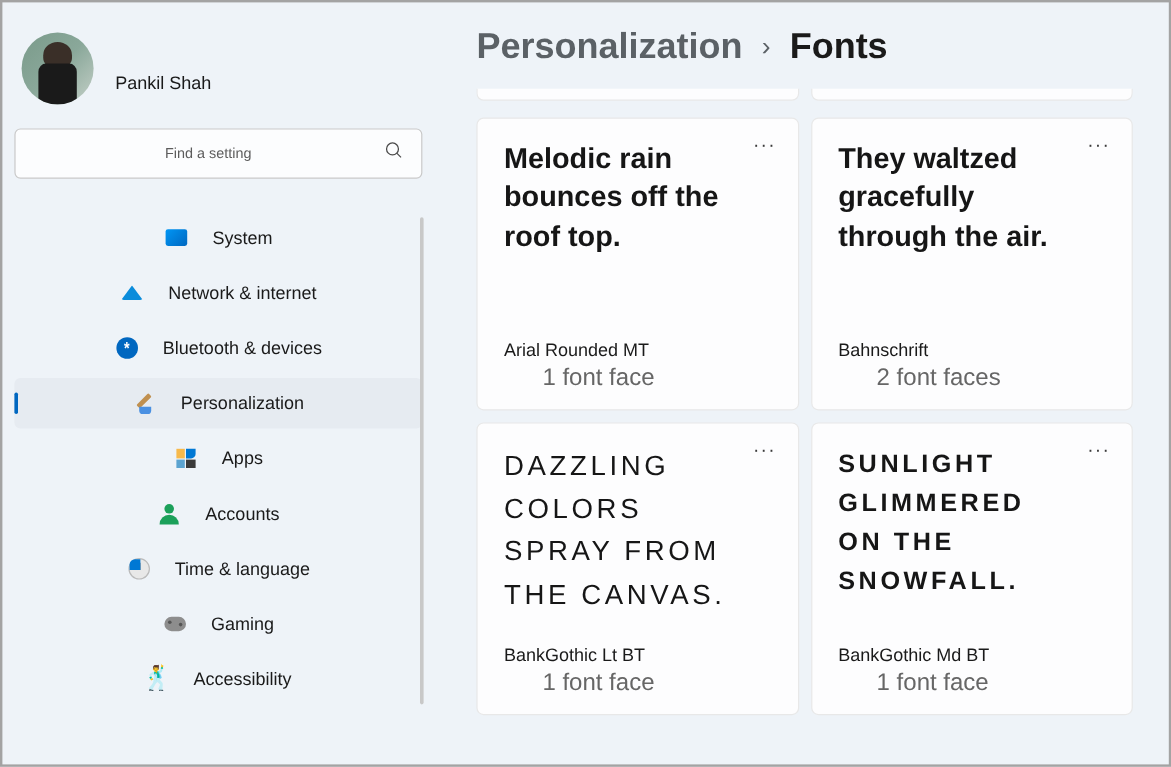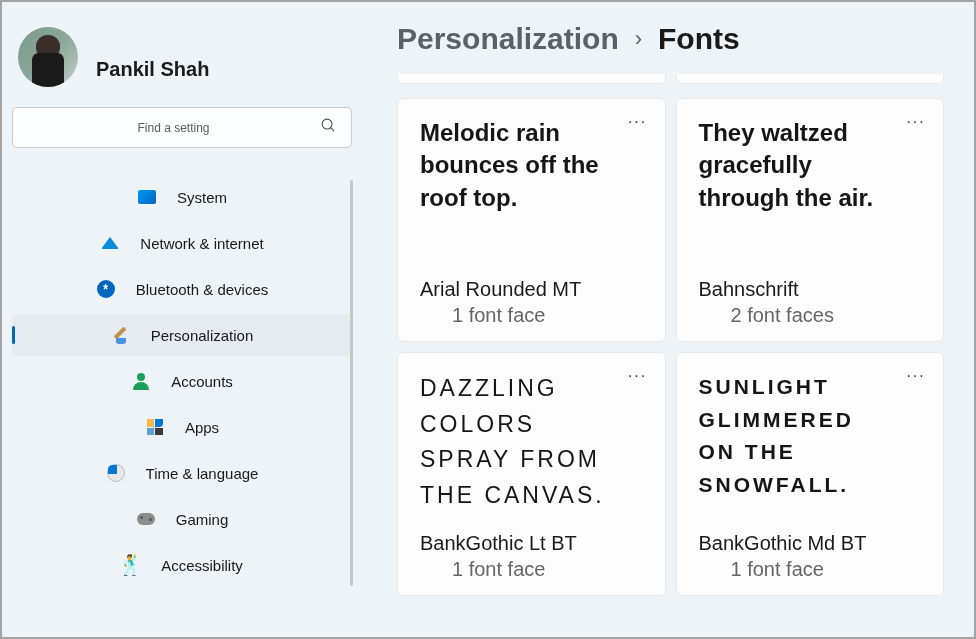--- a/index.html
+++ b/index.html
@@ -55,22 +55,22 @@
       content: '';
       position: absolute;
       top: 26px;
       left: 14px;
       width: 32px;
       height: 34px;
       background: #1a1a1a;
       border-radius: 20% 20% 0 0;
     }
     .user-name {
-      font-size: 20px;
-      font-weight: 700;
+      font-size: 15px;
+      font-weight: 400;
       color: #1a1a1a;
       margin-top: 24px;
     }
     .search-box {
       display: flex;
       align-items: center;
       justify-content: space-between;
       background: #fcfdfe;
       border: 1px solid #c9c9c9;
       border-radius: 5px;
@@ -237,21 +237,21 @@
       line-height: 1.35;
       color: #161616;
       padding-right: 30px;
       flex: 1;
     }
     .sample-arial { font-weight: 700; font-family: "Arial Rounded MT Bold", "Arial Black", sans-serif; }
     .sample-bahn { font-family: "Bahnschrift", "Segoe UI", sans-serif; font-weight:700; font-stretch: semi-condensed;}
     .sample-bankgothic { font-family: "Copperplate", "Bank Gothic", sans-serif; text-transform: uppercase; letter-spacing: 3px; font-size:23px; font-weight:400; line-height:1.55;}
     .sample-bankgothic-md { font-family: "Copperplate", "Bank Gothic", sans-serif; text-transform: uppercase; letter-spacing: 3px; font-size:21px; font-weight:700; line-height:1.55;}
     .font-name {
-      font-size: 20px;
+      font-size: 15px;
       color: #1a1a1a;
       margin-bottom: 3px;
     }
     .font-count {
       font-size: 20px;
       color: #666;
       margin-left: 32px;
     }
   </style>
 </head>
@@ -294,34 +294,34 @@
         <span>Bluetooth &amp; devices</span>
       </li>
       <li class="nav-item active">
         <span class="nav-icon">
             <span class="icon-personalization"></span>
           </span>
         <span>Personalization</span>
       </li>
       <li class="nav-item">
         <span class="nav-icon">
-            <span class="icon-accounts"></span>
-          </span>
-        <span>Accounts</span>
-      </li>
-      <li class="nav-item">
-        <span class="nav-icon">
             <span class="icon-apps">
               <span></span>
               <span></span>
               <span></span>
               <span></span>
             </span>
           </span>
         <span>Apps</span>
+      </li>
+      <li class="nav-item">
+        <span class="nav-icon">
+            <span class="icon-accounts"></span>
+          </span>
+        <span>Accounts</span>
       </li>
       <li class="nav-item">
         <span class="nav-icon">
             <span class="icon-time"></span>
           </span>
         <span>Time &amp; language</span>
       </li>
       <li class="nav-item">
         <span class="nav-icon">
             <span class="icon-gaming"></span>

